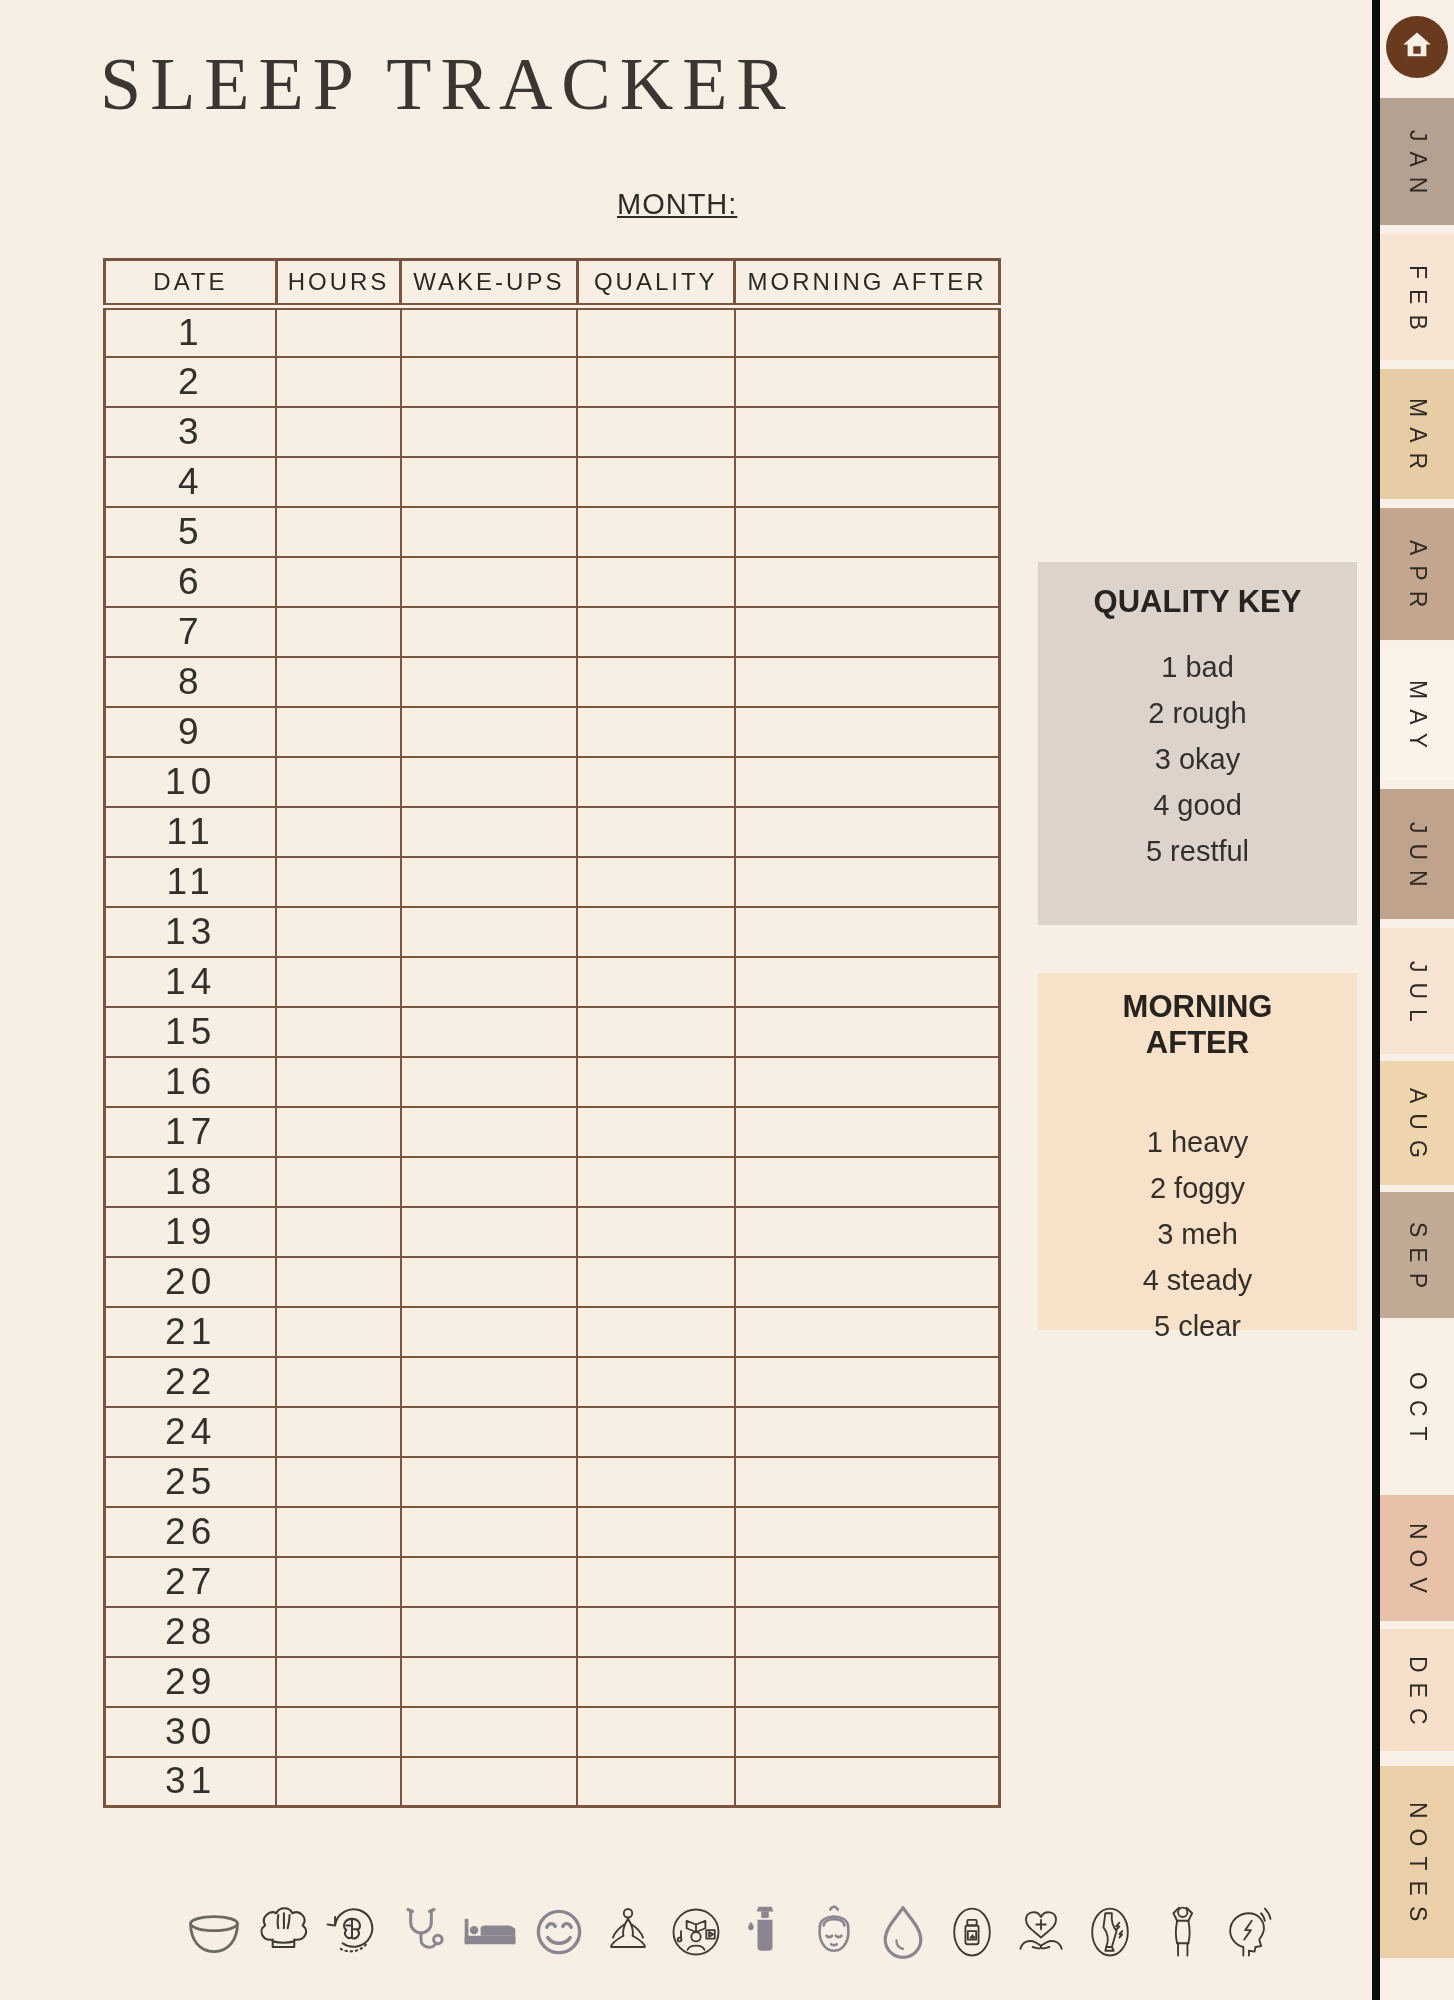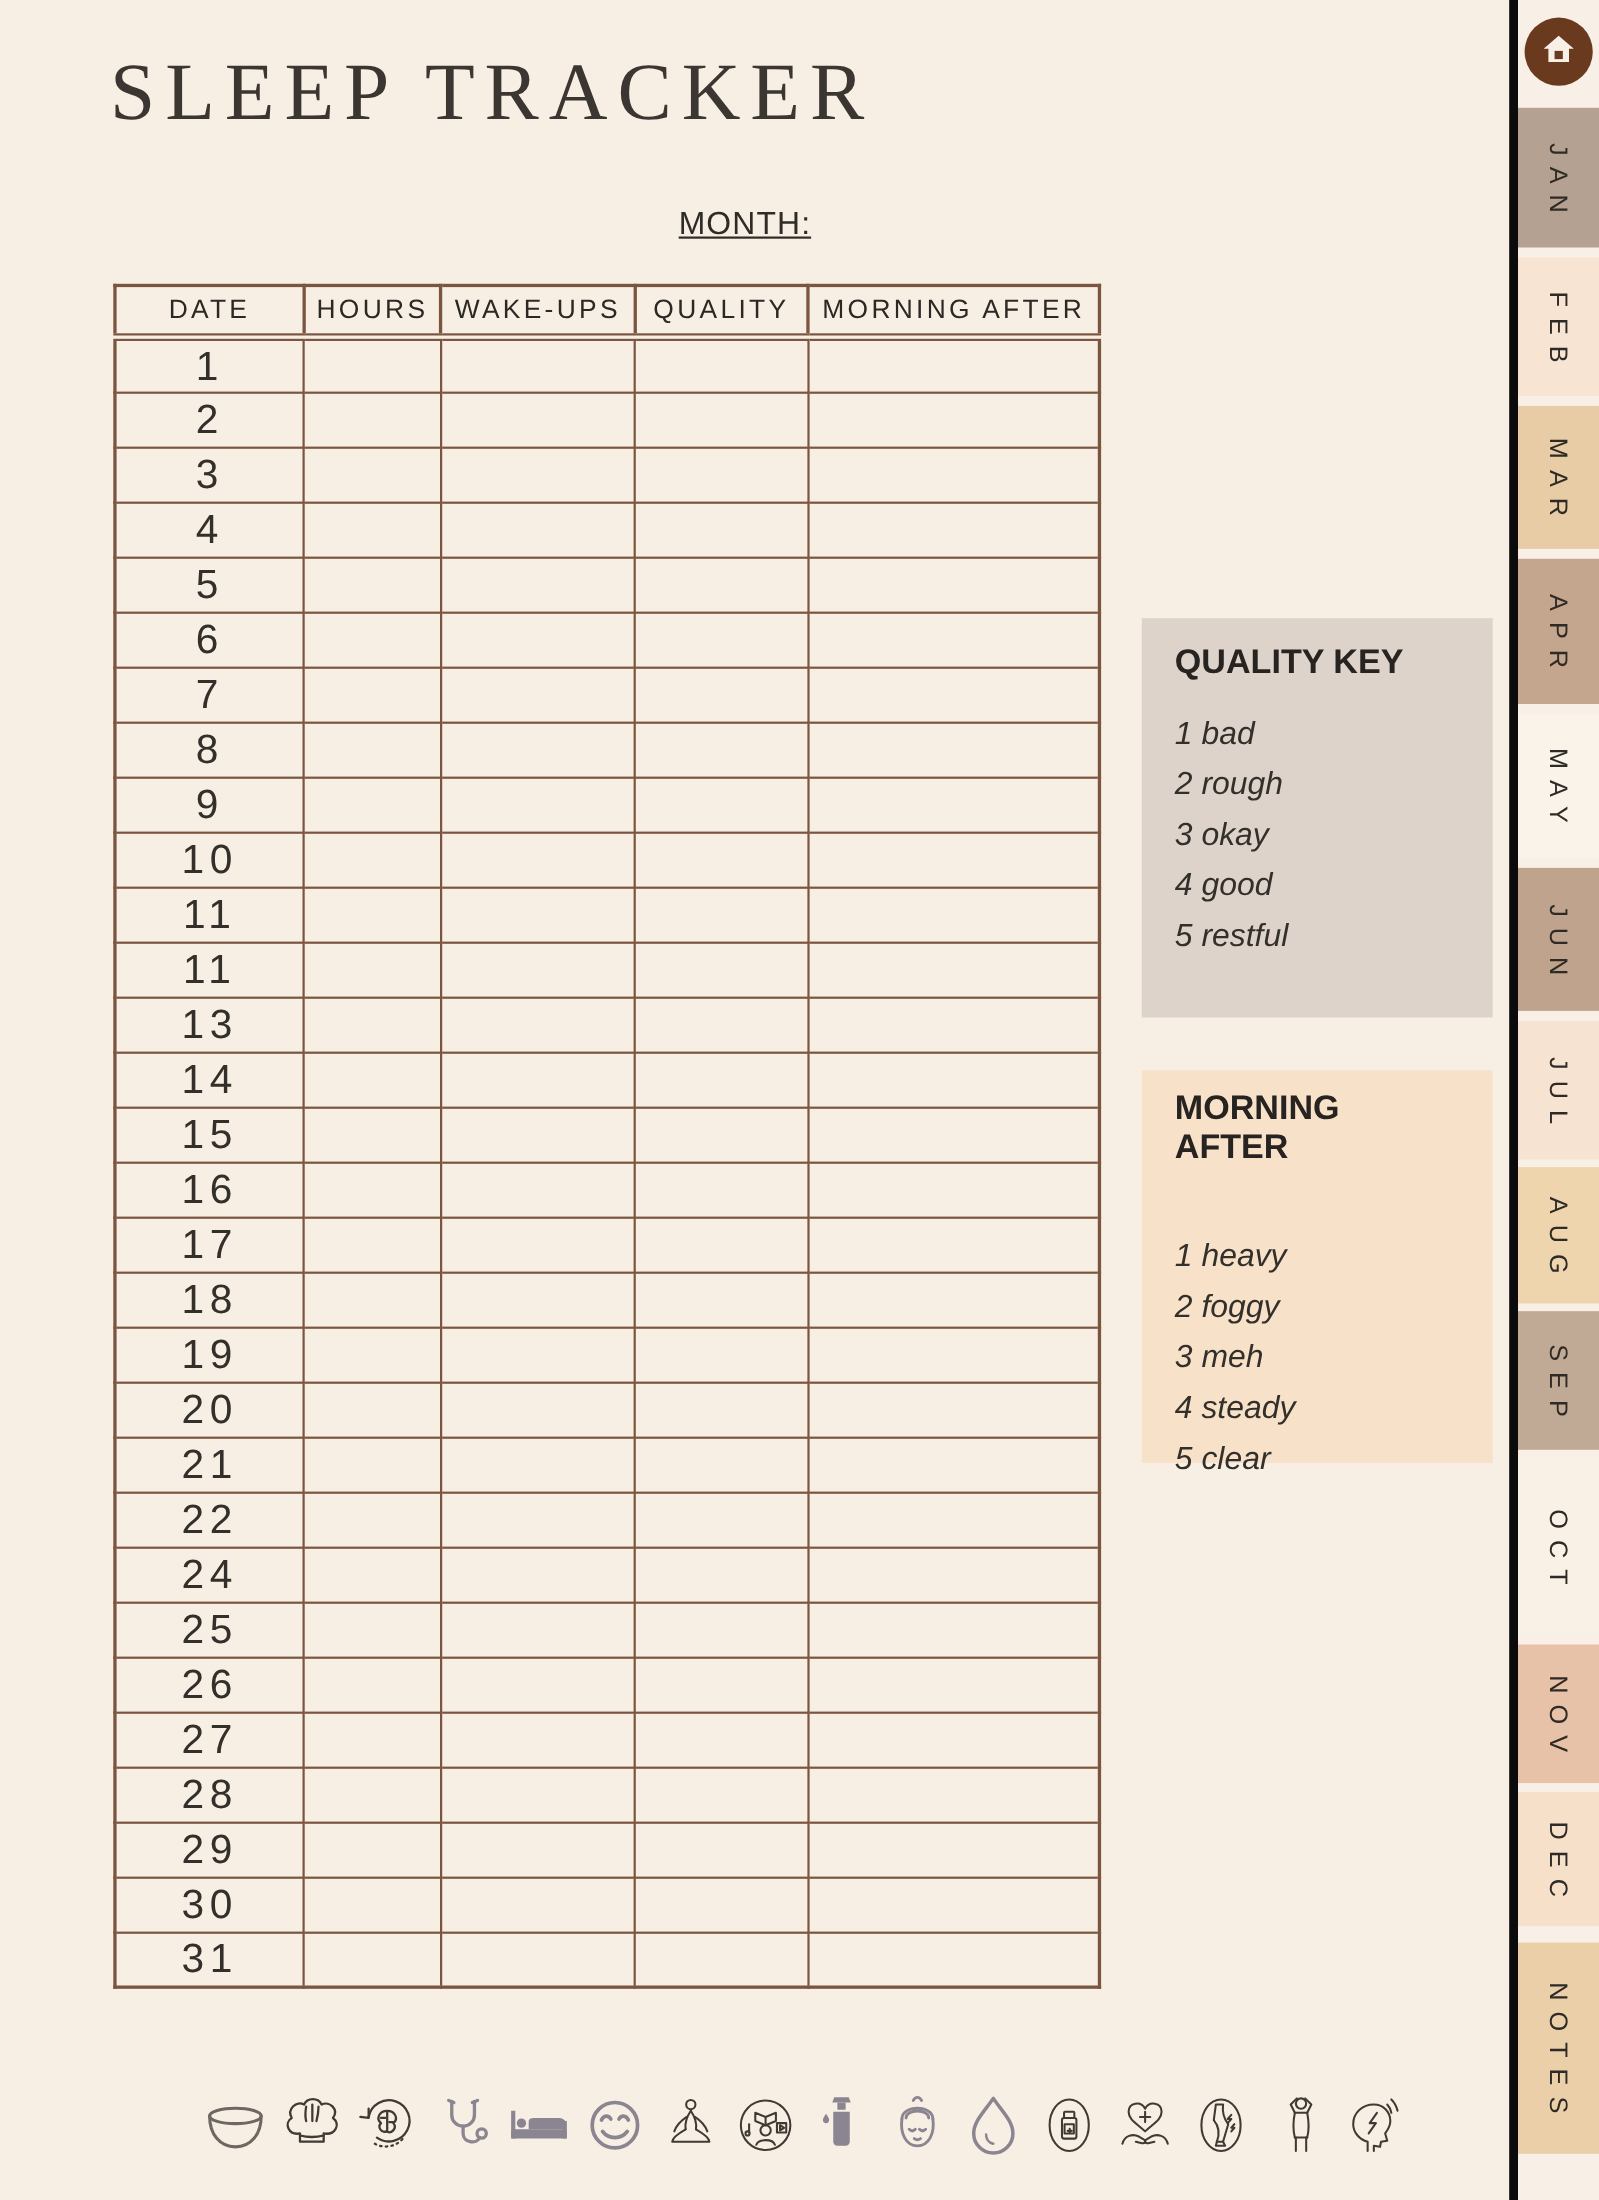--- a/index.html
+++ b/index.html
@@ -16,25 +16,25 @@
   table.tracker { position:absolute; left:103px; top:258px; width:898px; border-collapse:collapse;
                   table-layout:fixed; border:3px solid #7b5540;padding-left:36px; }
   table.tracker col.c0{width:19.2%} table.tracker col.c1{width:13.9%} table.tracker col.c2{width:19.7%}
   table.tracker col.c3{width:17.6%} table.tracker col.c4{width:29.6%}
   table.tracker th { height:47px; border:3px solid #7b5540; border-bottom:7px double #7b5540;
                      font-size:24px; font-weight:400; letter-spacing:3px; color:#2c2824; text-align:center; }
   table.tracker td { height:50px; border:2px solid #7b5540; }
   td.date-cell { font-size:37px; font-weight:400; letter-spacing:5px; color:#332f2a; text-align:center; }
 
   
-  .keybox { position:absolute; left:1038px; width:319px; padding:22px 30px; color:#33302b; }
+  .keybox { position:absolute; left:1038px; width:319px; padding:22px 30px; color:#33302b;text-align:center; }
   .keybox.quality { top:562px; height:363px; background:#ddd3ca; }
   .keybox.morning { top:973px; height:357px; background:#f8e1c9; padding-top:16px; }
   .keybox .kb-title { font-size:31px; font-weight:700; color:#262320; }
-  .keybox .kb-items { margin-top:24px;font-style:italic; }
+  .keybox .kb-items { margin-top:24px; }
   .keybox.morning .kb-items { margin-top:58px; }
   .keybox .key-item { font-size:29px; line-height:46px; }
 
   
   .divider { position:absolute; left:1372px; top:0; width:8px; height:2000px; background:#0b0b0b; }
   .sidebar { position:absolute; left:1380px; top:0; width:74px; height:2000px; background:#f8f0e6; }
   .home-btn { position:absolute; left:6px; top:16px; width:62px; height:62px; border-radius:50%;
               background:#6a3a1e; display:flex; align-items:center; justify-content:center; cursor:pointer; }
   .tab { position:absolute; left:0; width:74px; display:flex; align-items:center; justify-content:center; cursor:pointer; }
   .tab span { writing-mode:vertical-rl; text-orientation:mixed; font-size:23px; letter-spacing:10px;

